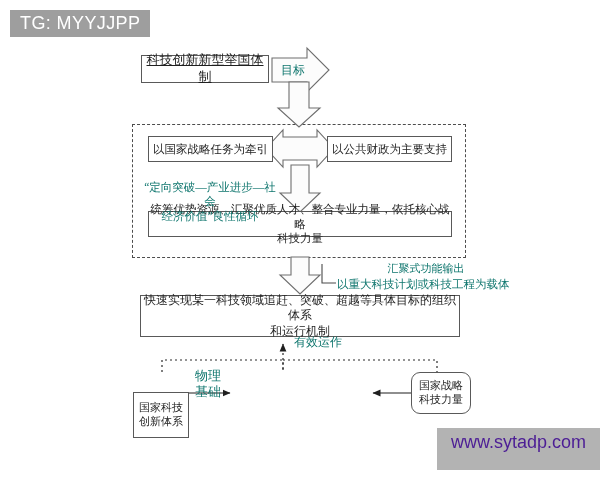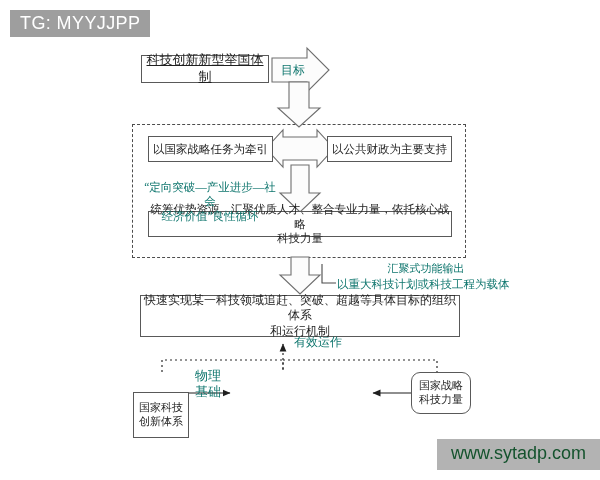--- a/index.html
+++ b/index.html
@@ -30,24 +30,24 @@
     line-height: 1;
     z-index: 40;
   }
 
   
   #watermark {
     position: absolute;
     right: 0px;
     bottom: 10px;
     background: #b3b3b3;
-    color: #14532d;
+    color: #4c1d95;
     font-family: "Liberation Sans", sans-serif;
     font-size: 18px;
-    padding: 5px 14px 8px 14px;
+    padding: 5px 14px 19px 14px;
     line-height: 1;
     z-index: 40;
   }
 
   
   #diagram {
     position: absolute;
     left: 0;
     top: 0;
     width: 600px;

